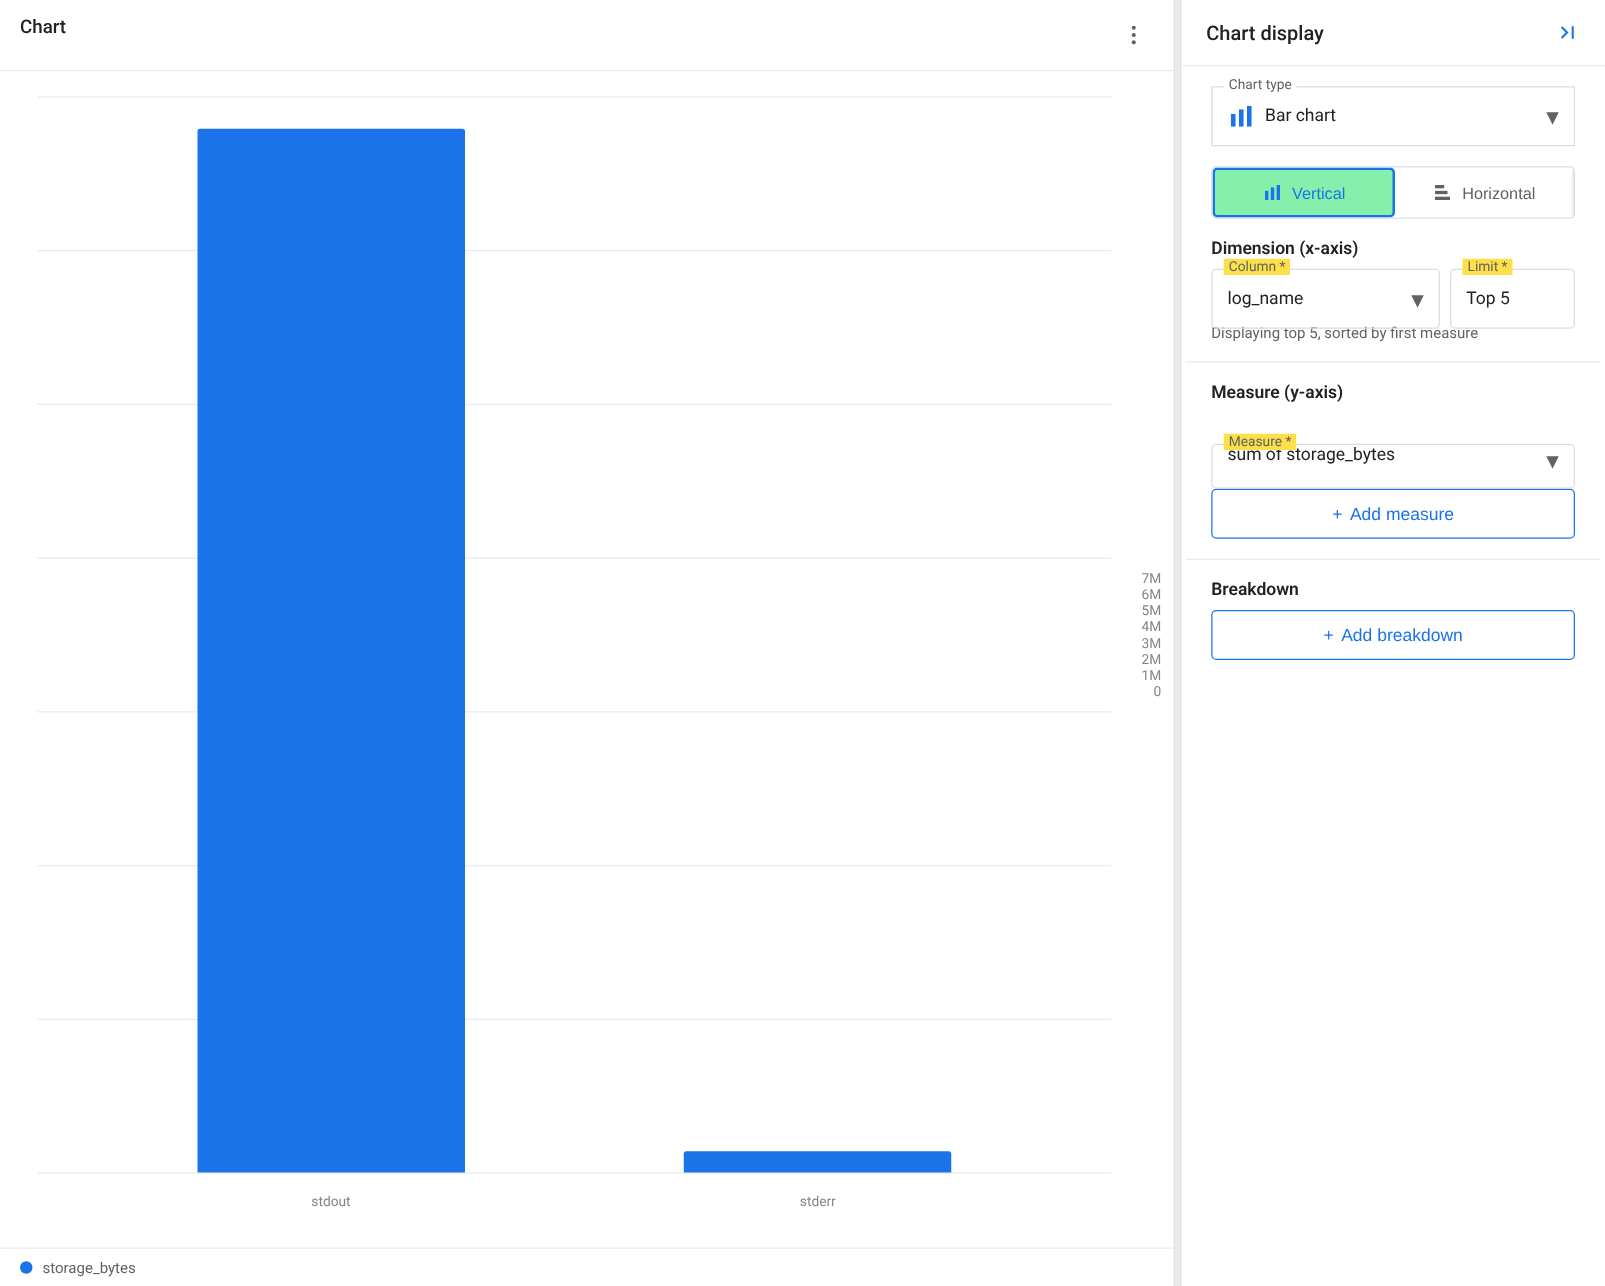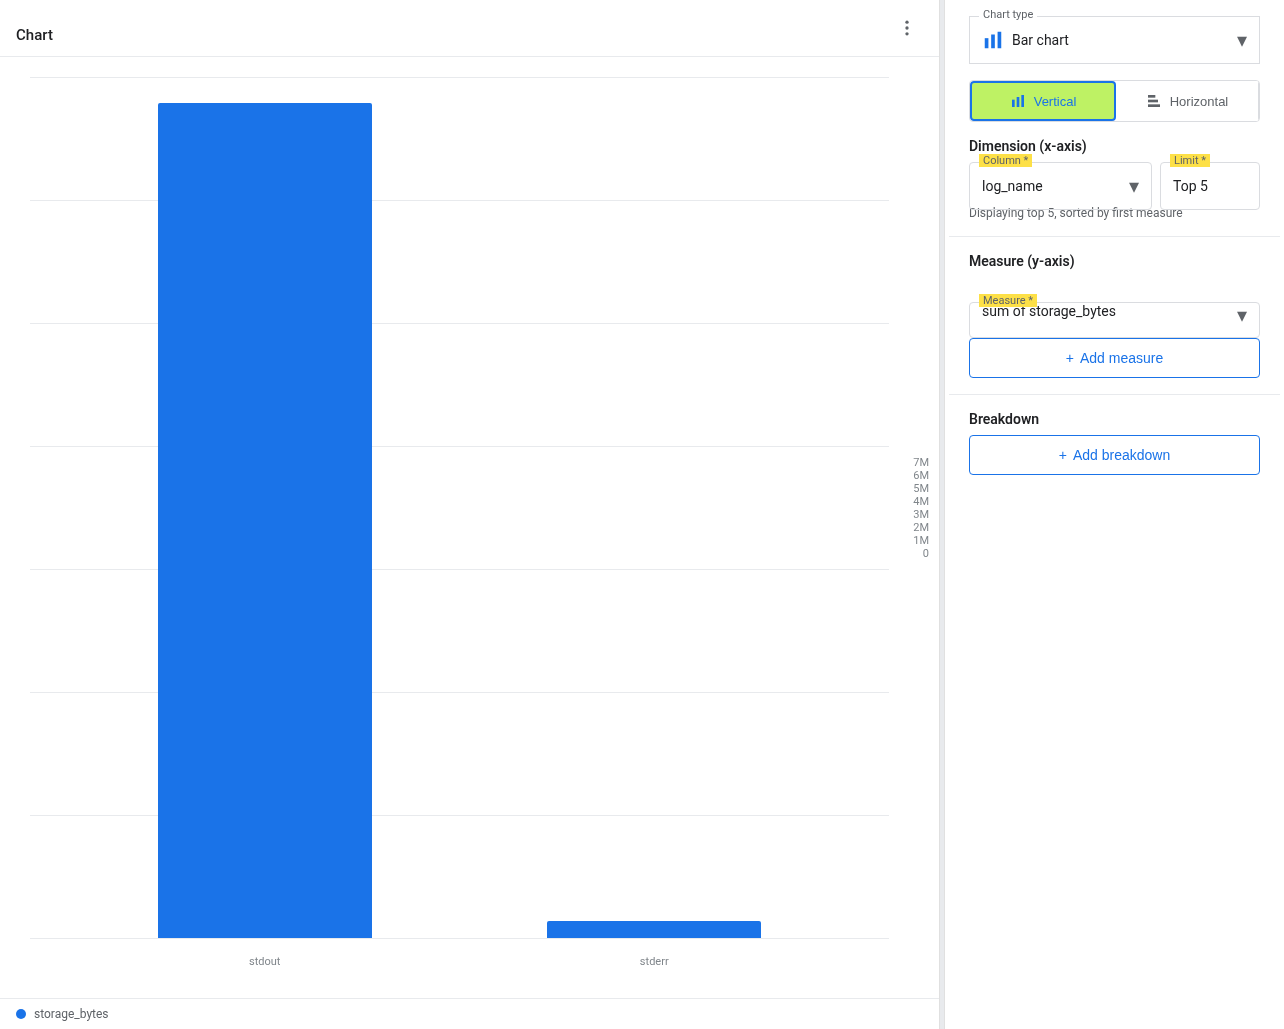--- a/index.html
+++ b/index.html
@@ -10,21 +10,21 @@
       flex: 1;
       display: flex;
       flex-direction: column;
       border-right: 1px solid #e0e0e0;
       background: #fff;
       min-width: 0;
     }
 
     .chart-header {
       display: flex;
-      align-items: flex-end;
+      align-items: flex-start;
       justify-content: space-between;
       padding: 12px 16px;
       border-bottom: 1px solid #e8eaed;
     }
 
     .chart-title {
       font-size: 15px;
       font-weight: 500;
       color: #202124;
     }
@@ -244,21 +244,21 @@
       gap: 8px;
       cursor: pointer;
       font-size: 13px;
       font-weight: 500;
       border: none;
       background: #fff;
       color: #5f6368;
     }
 
     .orientation-btn.active {
-      background: #bef264;
+      background: #86efac;
       color: #1a73e8;
       border: 2px solid #1a73e8;
       border-radius: 4px;
     }
 
     .orientation-btn:not(.active) {
       border-right: 1px solid #dadce0;
     }
 
     
@@ -432,20 +432,28 @@
     <div class="legend-dot"></div>
     <span class="legend-label">storage_bytes</span>
   </div>
 
 </div>
 
 <div style="width:4px; background:#e8eaed; flex-shrink:0;"></div>
 
 <div class="right-panel">
 
+  <div class="panel-header">
+    <span class="panel-title">Chart display</span>
+    <div class="panel-collapse-btn">
+      <svg width="20" height="20" viewBox="0 0 24 24" fill="#1a73e8">
+        <path d="M5.59 7.41L10.18 12l-4.59 4.59L7 18l6-6-6-6zM16 6h2v12h-2z"></path>
+      </svg>
+    </div>
+  </div>
 
   <div class="panel-content">
 
     <div class="chart-type-container">
       <span class="chart-type-label">Chart type</span>
       <div class="chart-type-select-wrapper">
         <div class="chart-type-icon">
           <svg width="22" height="22" viewBox="0 0 24 24" fill="#1a73e8">
             <rect x="3" y="10" width="4" height="11"></rect>
               <rect x="10" y="6" width="4" height="15"></rect>

